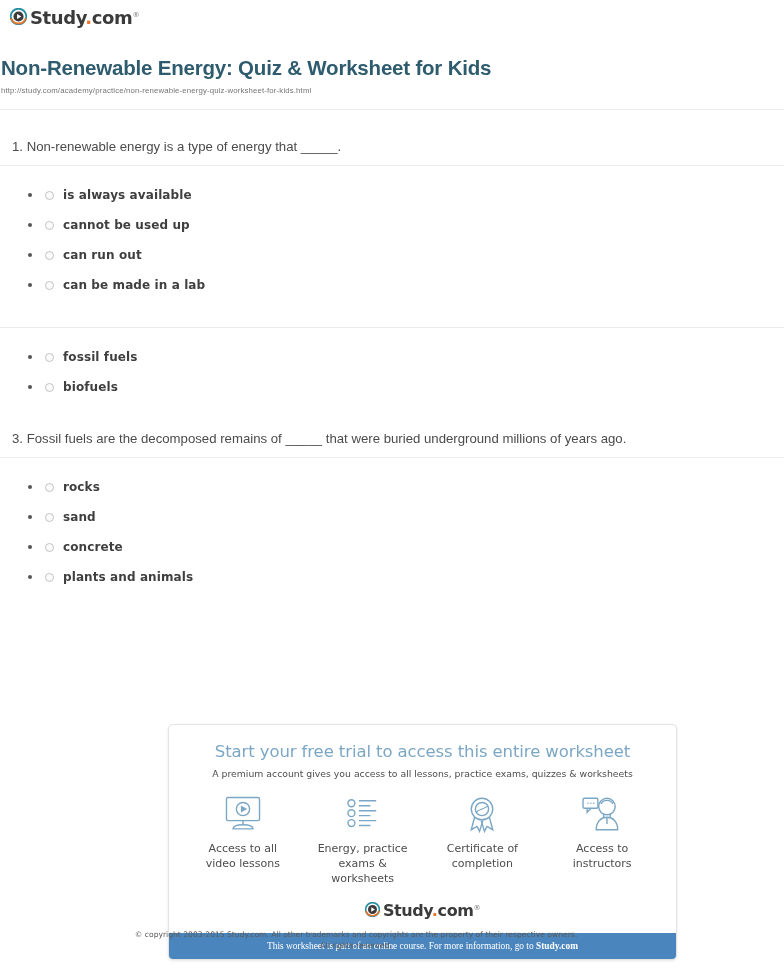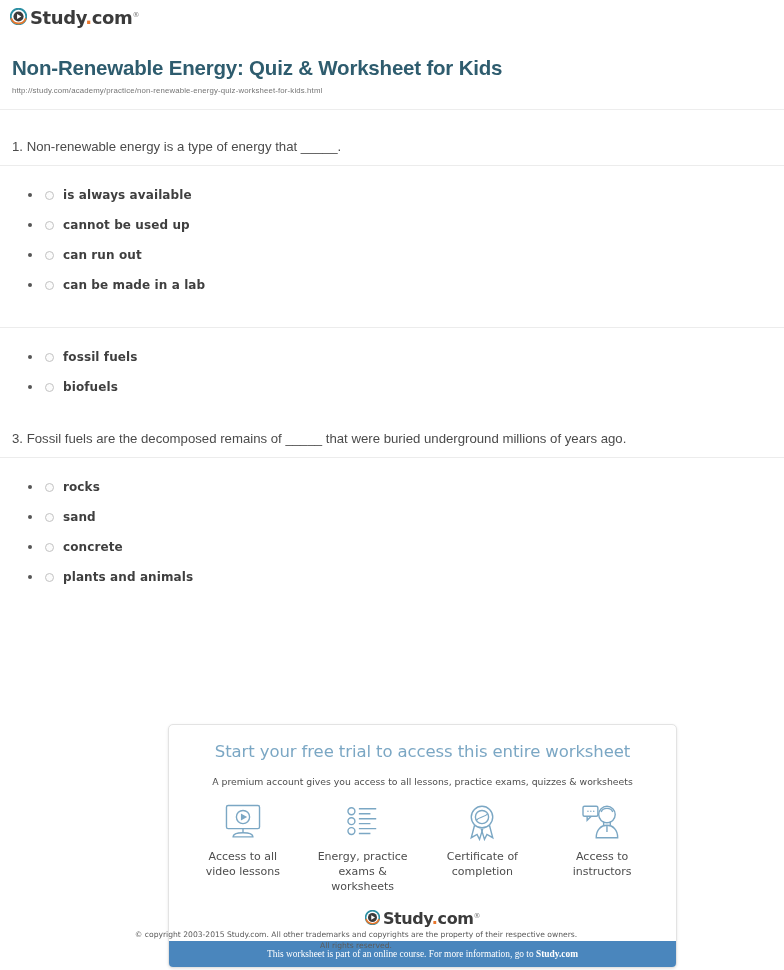--- a/index.html
+++ b/index.html
@@ -41,21 +41,21 @@
   }
   .logo-dot { color: #e8762c; }
   .logo-tm {
     font-size: 7px;
     color: #7a7a7a;
     vertical-align: super;
     font-weight: normal;
   }
 
   .title-block {
-    padding: 18px 12px 6px 12px;
+    padding: 18px 12px 6px 1px;
   }
   h1.worksheet-title {
     margin: 0;
     font-size: 20.5px;
     font-weight: bold;
     color: #2e5c6e;
     letter-spacing: -0.2px;
     font-family: "Liberation Sans", sans-serif;
   }
   .worksheet-url {
@@ -148,21 +148,21 @@
     font-size: 16.5px;
     color: #7ba7c4;
     font-family: "DejaVu Sans", sans-serif;
     font-weight: normal;
     letter-spacing: -0.1px;
     margin: 0;
   }
   .promo-sub {
     font-size: 9.3px;
     color: #4d4d4d;
-    margin-top: 15px;
+    margin-top: 7px;
     font-family: "DejaVu Sans", sans-serif;
   }
   .features {
     display: flex;
     justify-content: space-around;
     align-items: flex-start;
     padding: 14px 14px 6px 14px;
   }
   .feature {
     width: 110px;

